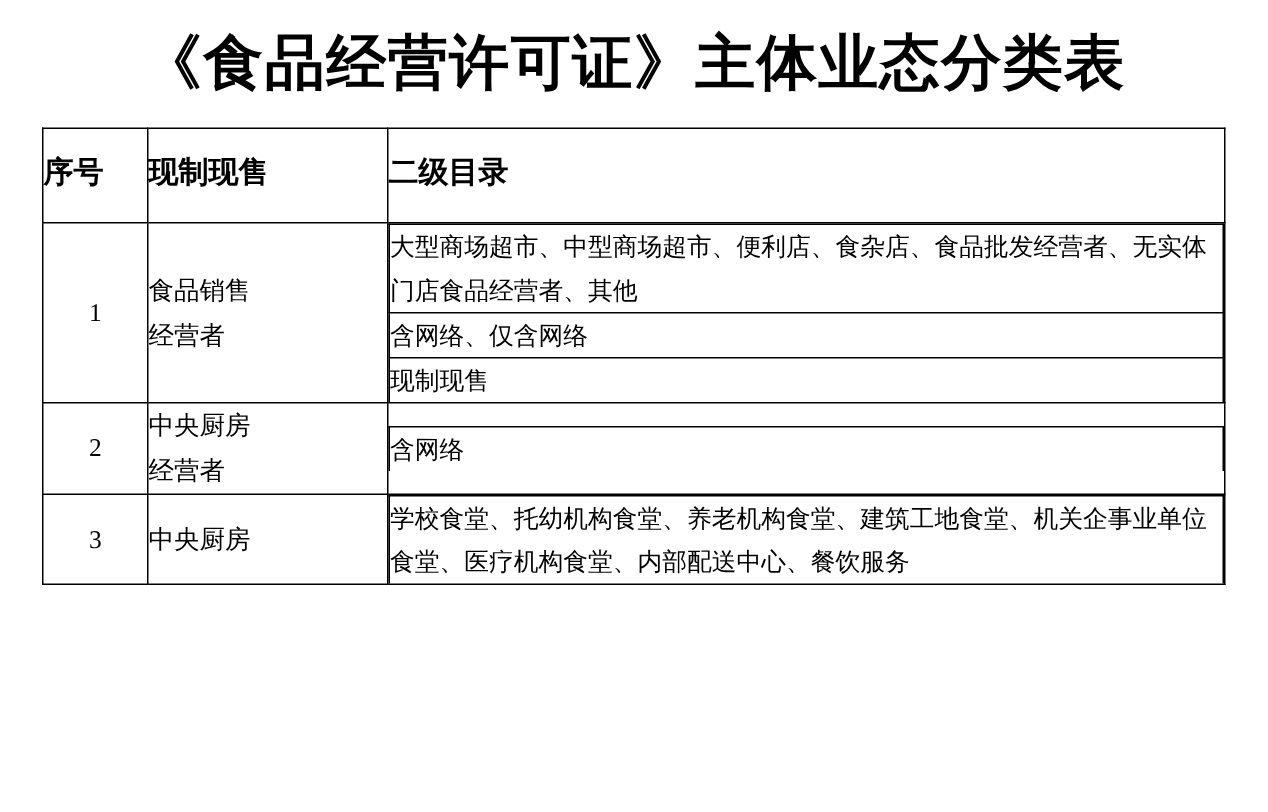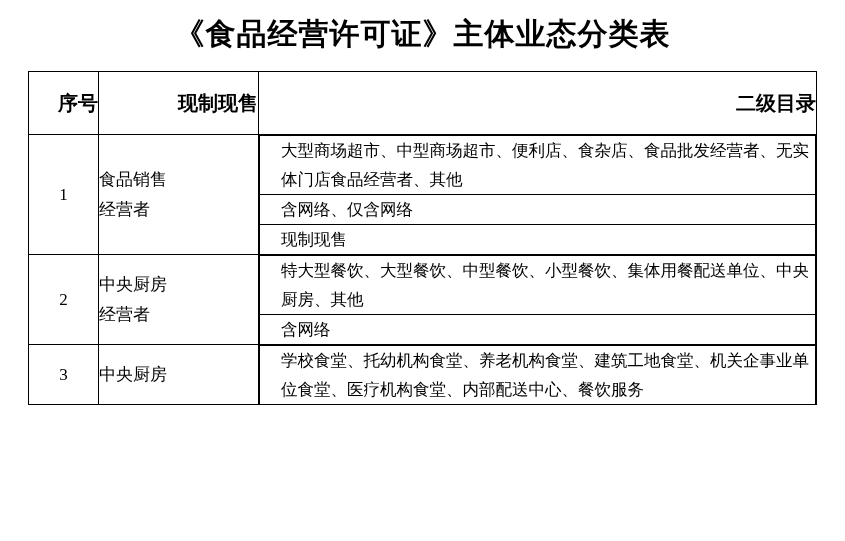--- a/index.html
+++ b/index.html
@@ -15,21 +15,21 @@
     overflow: hidden;
   }
   .page {
     width: 845px;
     height: 541px;
     position: relative;
     box-sizing: border-box;
   }
   .doc-title {
     text-align: center;
-    font-size: 30px;
+    font-size: 40px;
     font-weight: bold;
     letter-spacing: 1px;
     padding-top: 14px;
     padding-bottom: 16px;
     font-family: "Liberation Serif", "DejaVu Serif", serif;
   }
   table.classification-table {
     border-collapse: collapse;
     margin: 0 auto;
     width: 788px;
@@ -40,26 +40,26 @@
   table.classification-table th {
     border: 1px solid #000;
     padding: 0;
     vertical-align: middle;
   }
   .col-no { width: 70px; }
   .col-l1 { width: 160px; }
   .col-l2 { width: 558px; }
 
   .head-cell {
-    text-align: right;
+    text-align: left;
     font-size: 20px;
     font-weight: bold;
     height: 62px;
     line-height: 62px;
-    font-family: Liberation Serif, serif;
+    font-family: Liberation Mono, monospace;
   }
   .no-cell {
     text-align: center;
     font-size: 17px;
     font-family: "Liberation Serif", "DejaVu Serif", serif;
   }
   .l1-cell {
     font-size: 17px;
     line-height: 30px;
     font-family: "Liberation Serif", "DejaVu Serif", serif;
@@ -78,21 +78,20 @@
     font-size: 16.5px;
     line-height: 29px;
     text-align: left;
     font-family: "Liberation Serif", "DejaVu Serif", serif;
   }
   .sub-table tr:last-child td {
     border-bottom: none;
   }
   .l2-text {
     display: block;
-    margin-left: 21px;
   }
 </style>
 </head>
 <body>
 
 <div class="page">
 
   <div class="doc-title">《食品经营许可证》主体业态分类表</div>
 
   <table class="classification-table">
@@ -141,25 +140,20 @@
 
       <tr>
         <td class="no-cell">2</td>
         <td class="l1-cell">
           <span class="l1-line">中央厨房</span>
           <span class="l1-line">经营者</span>
         </td>
         <td>
           <table class="sub-table">
             <tbody>
-                <tr>
-              <td>
-                <span class="l2-text">特大型餐饮、大型餐饮、中型餐饮、小型餐饮、集体用餐配送单位、中央厨房、其他</span>
-              </td>
-            </tr>
             <tr>
               <td>
                 <span class="l2-text">含网络</span>
               </td>
             </tr>
           </tbody>
             </table>
         </td>
       </tr>
 

